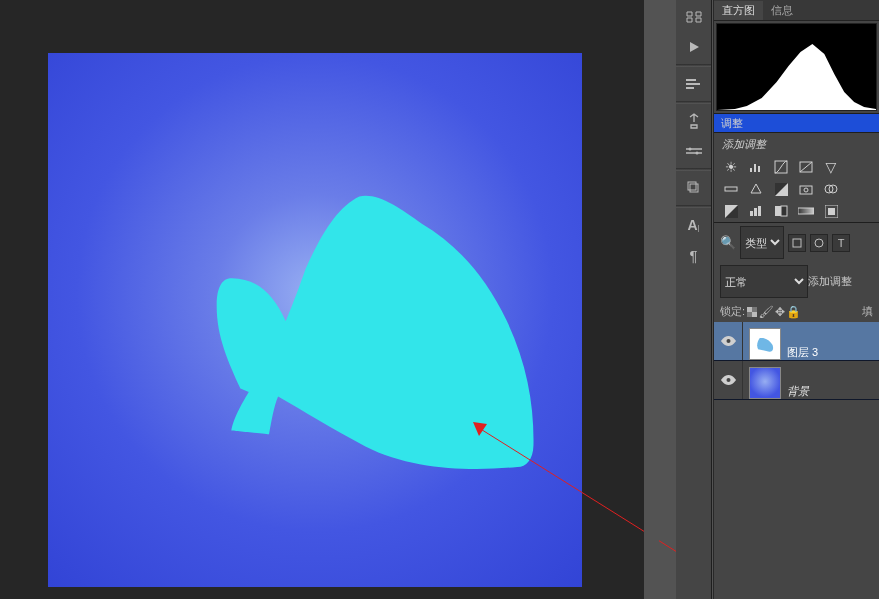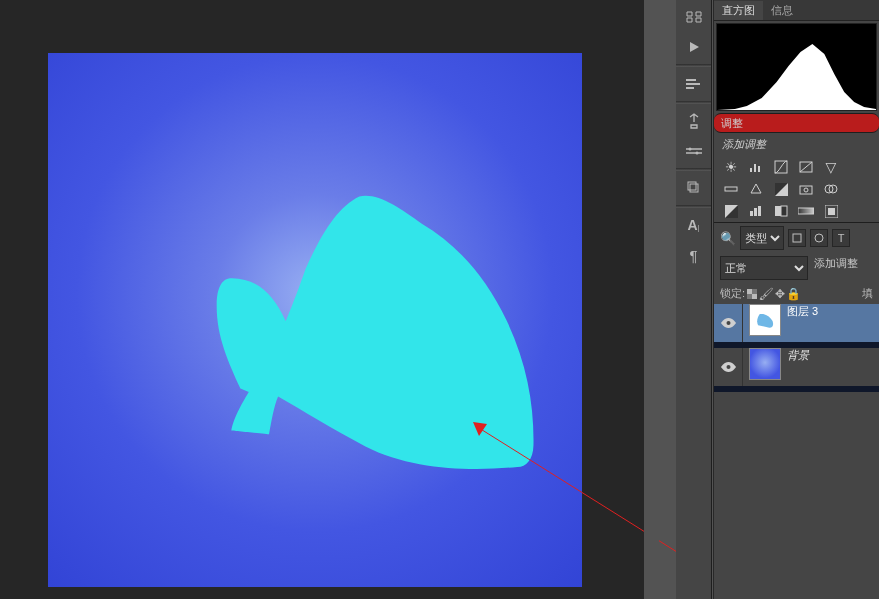--- a/index.html
+++ b/index.html
@@ -127,29 +127,28 @@
     height: 86px;
     background: #000;
     border: 1px solid #222;
     margin: 2px;
     position: relative;
   }
   .histogram-box svg { width: 100%; height: 100%; }
 
   .panel-header {
     height: 18px;
-    background: #b91c1c;
+    background: #1d4ed8;
     border-top: 1px solid #1e1e1e;
     border-bottom: 1px solid #1e1e1e;
     display: flex;
     align-items: center;
     padding-left: 7px;
     font-size: 11px;
     color: #cfcfcf;
-    border-radius: 7px;
   }
   .adjust-title {
     padding: 4px 8px;
     font-size: 11px;
     color: #cfcfcf;
     font-style: italic;
   }
   .adjust-row {
     display: flex;
     gap: 7px;
@@ -176,56 +175,56 @@
     padding: 3px 6px;
     color: #bfbfbf;
     font-size: 11px;
   }
   .layer-controls-row1 select,
   .layer-blend-row select {
     background: #3a3a3a;
     color: #ddd;
     border: 1px solid #252525;
     font-size: 11px;
-    height: 24px;
+    height: 33px;
   }
   .layer-controls-row1 .mini-ic {
     width: 16px;
     height: 16px;
     border: 1px solid #262626;
     background: #3a3a3a;
     color: #bfbfbf;
     font-size: 11px;
     display:flex;align-items:center;justify-content:center;
     cursor: pointer;
   }
   .layer-blend-row {
     display: flex;
-    gap: 6px;
+    align-items: center;
     padding: 3px 6px;
     font-size: 11px;
   }
   .layer-lock-row {
     display: flex;
     align-items: center;
     padding: 3px 6px;
     font-size: 11px;
     color: #bfbfbf;
   }
   .layer-lock-row .li {
     width: 14px; height: 14px;
     display:flex;align-items:center;justify-content:center;
     font-size: 12px;
   }
   .layer-list {}
   .layer-item {
     display: flex;
-    align-items: flex-start;
+    align-items: flex-end;
     height: 38px;
-    border-bottom: 6px solid #0f172a;
+    border-bottom: 1px solid #0f172a;
     cursor: pointer;
   }
   .layer-item.selected {
     background: #5677a2;
     color: #fff;
   }
   .vis {
     width: 28px;
     height: 100%;
     border-right: 1px solid #333;

